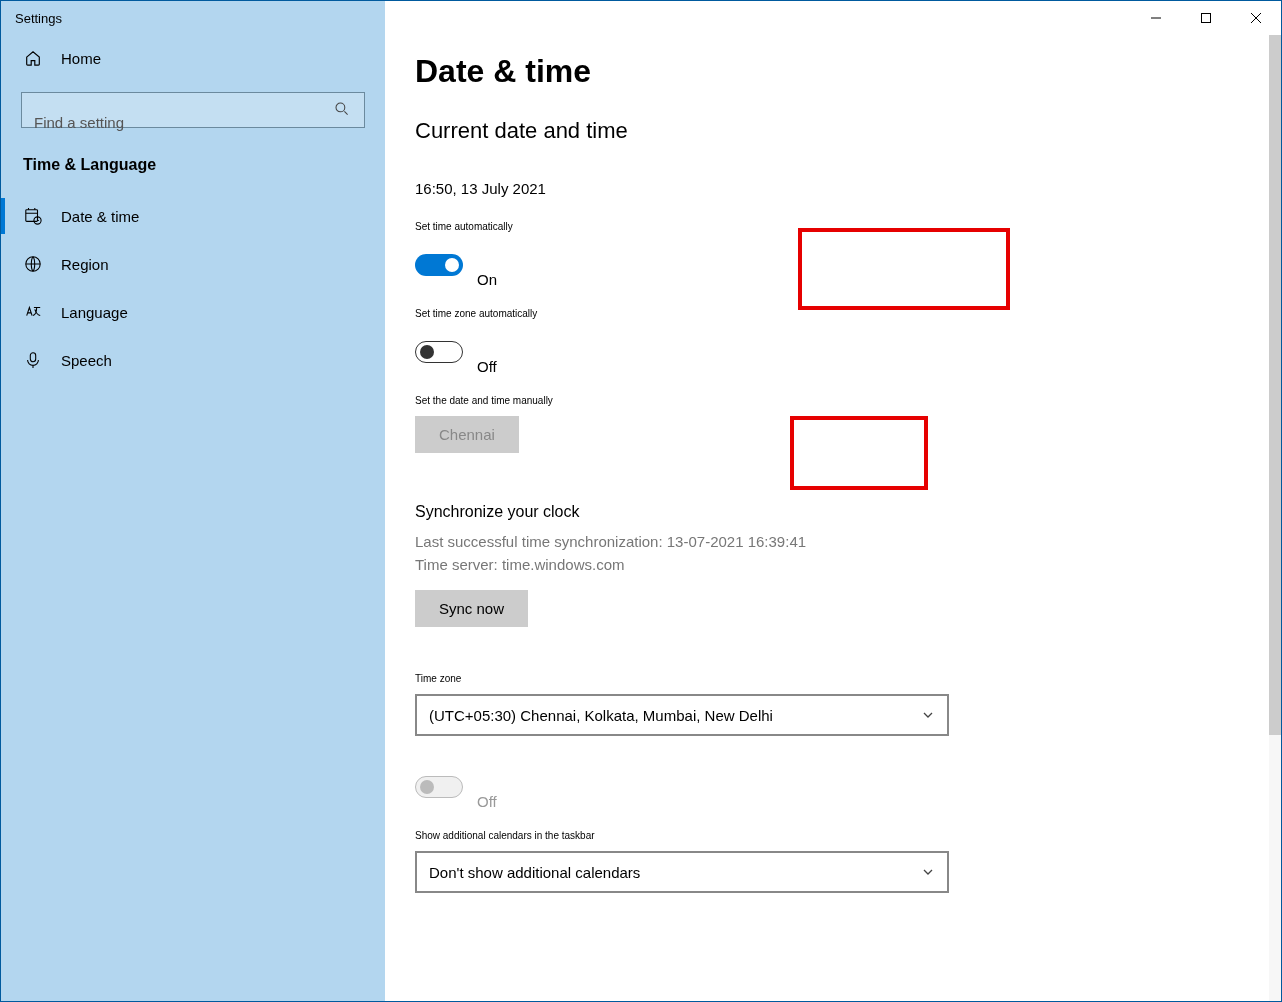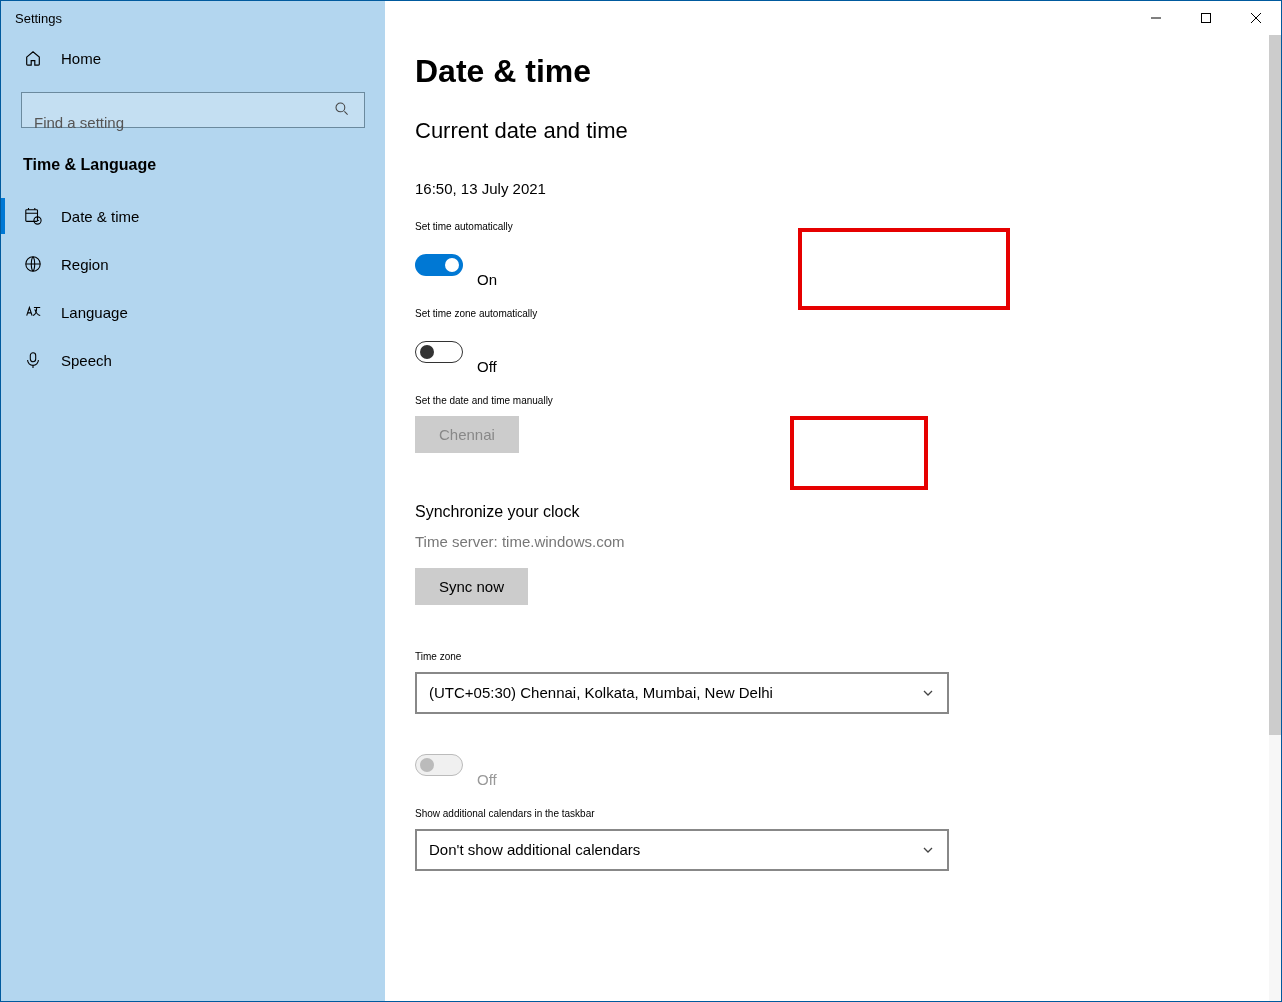--- a/index.html
+++ b/index.html
@@ -163,20 +163,21 @@
             <div class="knob"></div>
           </div>
         <span class="tstate">Off</span>
       </div>
 
       <div class="label">Set the date and time manually</div>
       <button class="btn disabled">Chennai</button>
 
       <div class="spacer"></div>
       <div class="sub" style="font-size:16px; margin-bottom:10px;">Synchronize your clock</div>
+      <div class="gray">Last successful time synchronization: 13-07-2021 16:39:41</div>
       <div class="gray" style="margin-bottom:14px;">Time server: time.windows.com</div>
       <button class="btn" style="color:#000;">Sync now</button>
 
       <div class="spacer"></div>
       <div class="label">Time zone</div>
       <div class="dropdown">
         <span>(UTC+05:30) Chennai, Kolkata, Mumbai, New Delhi</span>
         <span class="chev">
           <svg viewBox="0 0 14 14" width="14" height="14" fill="none" stroke="#444" stroke-width="1.3">
               <path d="M3 5l4 4 4-4"></path>

